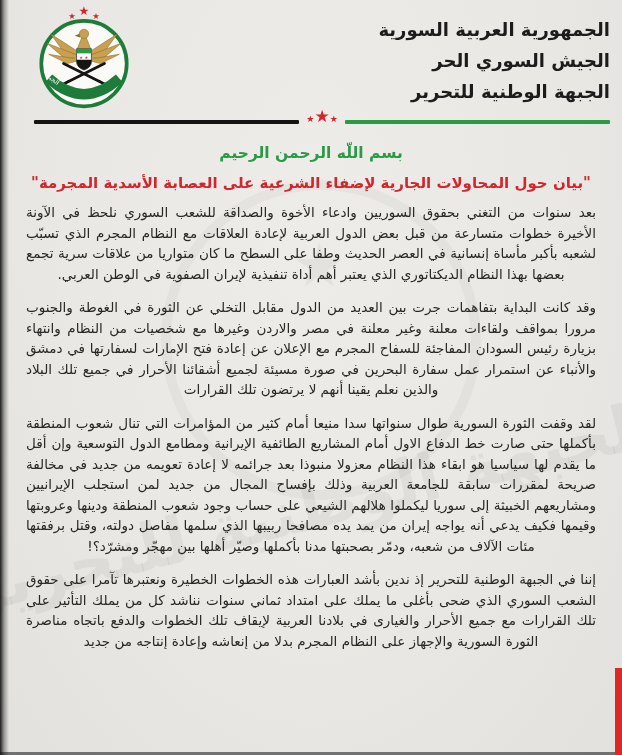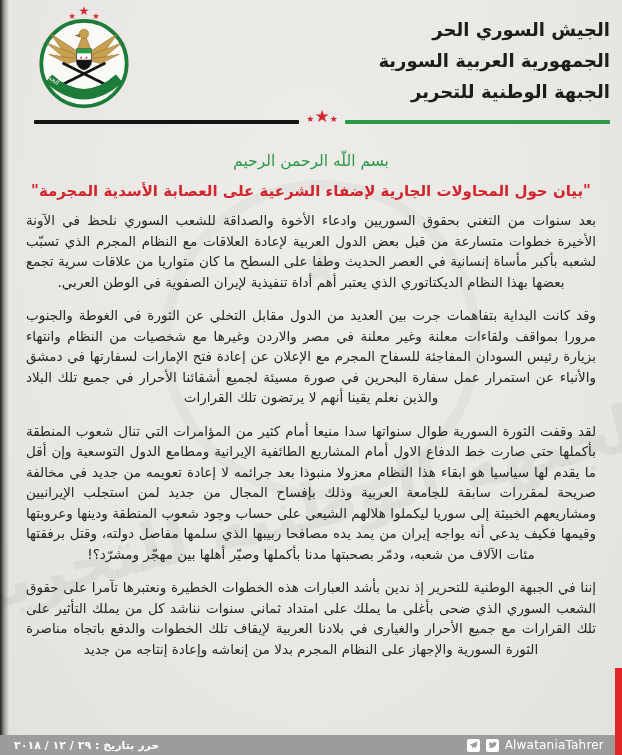--- a/index.html
+++ b/index.html
@@ -39,22 +39,22 @@
   
   .divider{position:relative;height:20px;margin:2px 12px 0 34px;z-index:2;
     display:flex;align-items:center;}
   .divider .bar{height:4px;flex:1;border-radius:1px;}
   .divider .bar.black{background:#141414;}
   .divider .bar.green{background:#2a9a47;}
   .divider .stars{width:46px;text-align:center;color:#d3252b;position:relative;top:-3px;
     font-size:9px;line-height:9px;white-space:nowrap;}
   .divider .stars .big{font-size:17px;vertical-align:-2px;position:relative;top:-2px;}
 
-  .bismillah{margin-top:20px;text-align:center;direction:rtl;
-    color:#2a9a47;font-weight:normal;font-size:15.5px;z-index:2;position:relative;}
+  .bismillah{margin-top:12px;text-align:center;direction:rtl;
+    color:#2a9a47;font-weight:bold;font-size:15.5px;z-index:2;position:relative;}
   .doc-title{margin-top:12px;text-align:center;direction:rtl;
     color:#d3252b;font-weight:bold;font-size:15px;z-index:2;position:relative;}
 
   
   .body-text{position:relative;z-index:2;margin:10px 26px 0 26px;}
   .body-text p{
     direction:rtl;text-align:justify;text-align-last:center;
     font-weight:normal;font-size:13.5px;line-height:1.52;
     margin:0 0 13px 0;color:#272727;}
 
@@ -116,22 +116,22 @@
           <line x1="84" y1="86" x2="76" y2="80"></line>
         </g>
 
         <path id="bannerArc" d="M22 78 Q60 112 98 78" fill="none" stroke="#1d7c39" stroke-width="11"></path>
         <text font-size="7.5" fill="#f2efe4" direction="rtl">
           <textPath href="#bannerArc" startOffset="14%">الجبهة الوطنية للتحرير</textPath>
         </text>
       </svg>
     </div>
     <div class="header-lines">
+      <div>الجمهورية العربية السورية</div>
       <div>الجيش السوري الحر</div>
-      <div>الجمهورية العربية السورية</div>
       <div>الجبهة الوطنية للتحرير</div>
     </div>
   </header>
 
   <div class="divider">
     <span class="bar black"></span>
     <span class="stars"><span>★</span><span class="big">★</span><span>★</span></span>
     <span class="bar green"></span>
   </div>
 
@@ -143,30 +143,14 @@
     <p>وقد كانت البداية بتفاهمات جرت بين العديد من الدول مقابل التخلي عن الثورة في الغوطة والجنوب مرورا بمواقف ولقاءات معلنة وغير معلنة في مصر والاردن وغيرها مع شخصيات من النظام وانتهاء بزيارة رئيس السودان المفاجئة للسفاح المجرم مع الإعلان عن إعادة فتح الإمارات لسفارتها في دمشق والأنباء عن استمرار عمل سفارة البحرين في صورة مسيئة لجميع أشقائنا الأحرار في جميع تلك البلاد والذين نعلم يقينا أنهم لا يرتضون تلك القرارات</p>
     <p>لقد وقفت الثورة السورية طوال سنواتها سدا منيعا أمام كثير من المؤامرات التي تنال شعوب المنطقة بأكملها حتى صارت خط الدفاع الاول أمام المشاريع الطائفية الإيرانية ومطامع الدول التوسعية وإن أقل ما يقدم لها سياسيا هو ابقاء هذا النظام معزولا منبوذا بعد جرائمه لا إعادة تعويمه من جديد في مخالفة صريحة لمقررات سابقة للجامعة العربية وذلك بإفساح المجال من جديد لمن استجلب الإيرانيين ومشاريعهم الخبيثة إلى سوريا ليكملوا هلالهم الشيعي على حساب وجود شعوب المنطقة ودينها وعروبتها وقيمها فكيف يدعي أنه يواجه إيران من يمد يده مصافحا ربيبها الذي سلمها مفاصل دولته، وقتل برفقتها مئات الآلاف من شعبه، ودمّر بصحبتها مدنا بأكملها وصيّر أهلها بين مهجّر ومشرّد؟!</p>
     <p>إننا في الجبهة الوطنية للتحرير إذ ندين بأشد العبارات هذه الخطوات الخطيرة ونعتبرها تآمرا على حقوق الشعب السوري الذي ضحى بأغلى ما يملك على امتداد ثماني سنوات نناشد كل من يملك التأثير على تلك القرارات مع جميع الأحرار والغيارى في بلادنا العربية لإيقاف تلك الخطوات والدفع باتجاه مناصرة الثورة السورية والإجهاز على النظام المجرم بدلا من إنعاشه وإعادة إنتاجه من جديد</p>
 
   </div>
 
   <div class="edge-shadow"></div>
   <div class="bottom-shadow"></div>
   <div class="red-strip"></div>
 
-  <footer class="footer-bar">
-    <div class="footer-date">حرر بتاريخ : ٢٩ / ١٢ / ٢٠١٨</div>
-    <div class="footer-social">
-      <span class="sicon">
-        <svg width="9" height="9" viewBox="0 0 10 10">
-            <path d="M9.5 0.5 L0.5 4.2 L3.2 5.2 L3.8 8.5 L5.4 6.2 L7.8 8 Z" fill="#9d9c9a"></path>
-          </svg>
-      </span>
-      <span class="sicon">
-        <svg width="9" height="9" viewBox="0 0 10 10">
-            <path d="M9.5 1.8 Q9 2.1 8.5 2.2 Q9 1.8 9.2 1.2 Q8.6 1.5 8 1.6 Q7.5 1 6.7 1 Q5.2 1 5.2 2.6 Q3 2.5 1.2 1.2 Q0.6 2.6 1.8 3.5 Q1.3 3.5 0.9 3.3 Q1 4.6 2.3 5 Q1.9 5.1 1.4 5 Q1.8 6.1 3 6.2 Q1.9 7 0.5 6.9 Q1.9 7.8 3.4 7.8 Q6.9 7.8 8.6 4.6 Q9.2 3.4 9.5 1.8 Z" fill="#9d9c9a"></path>
-          </svg>
-      </span>
-      <span class="handle">AlwataniaTahrer</span>
-    </div>
-  </footer>
 
 </div>
 
 </body></html>

